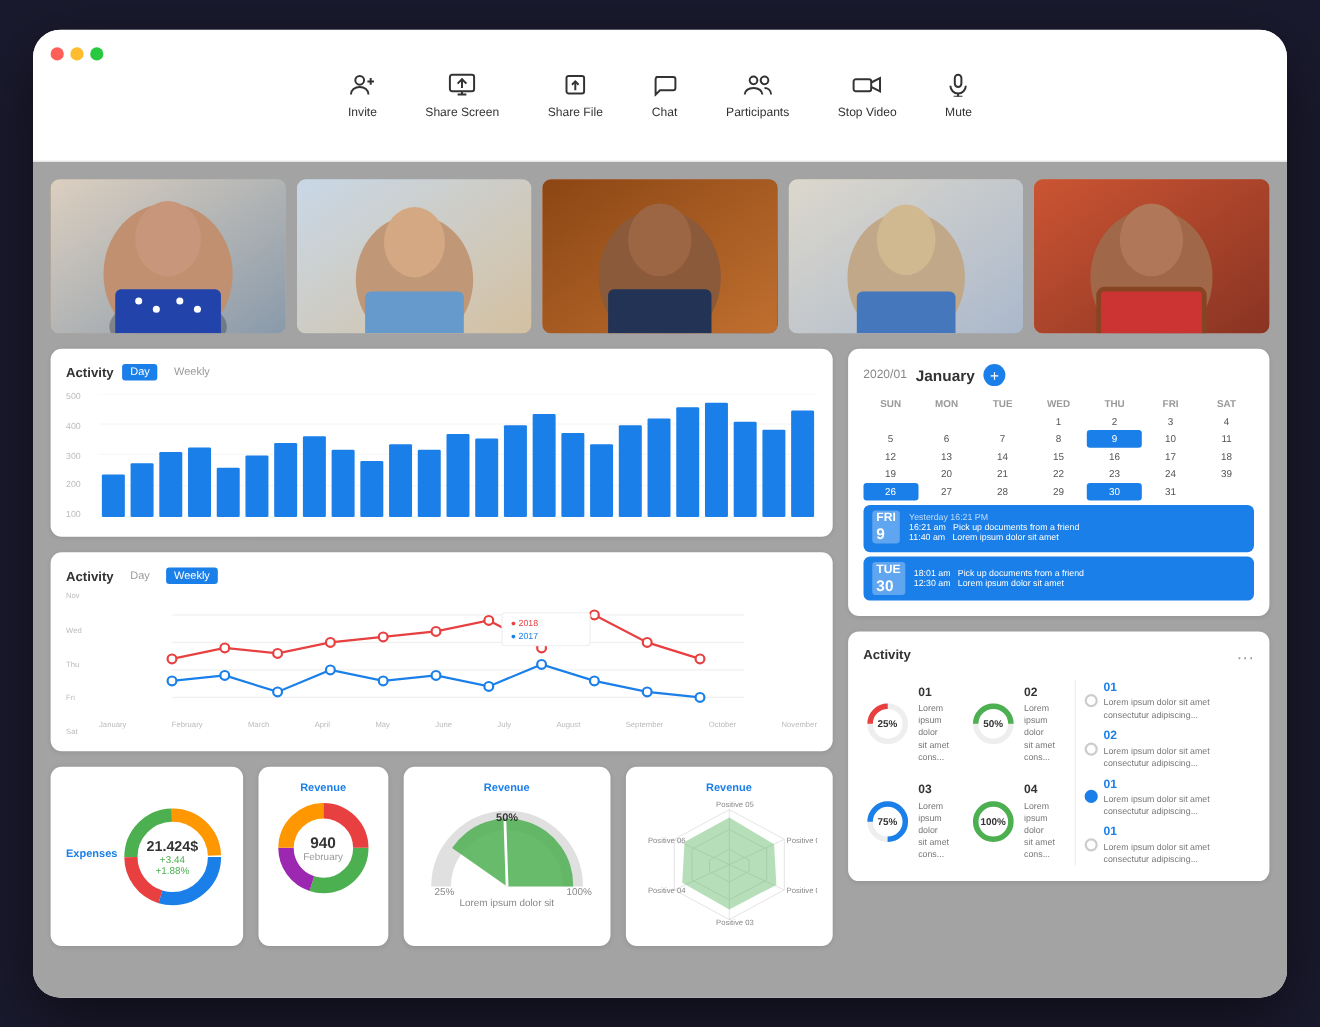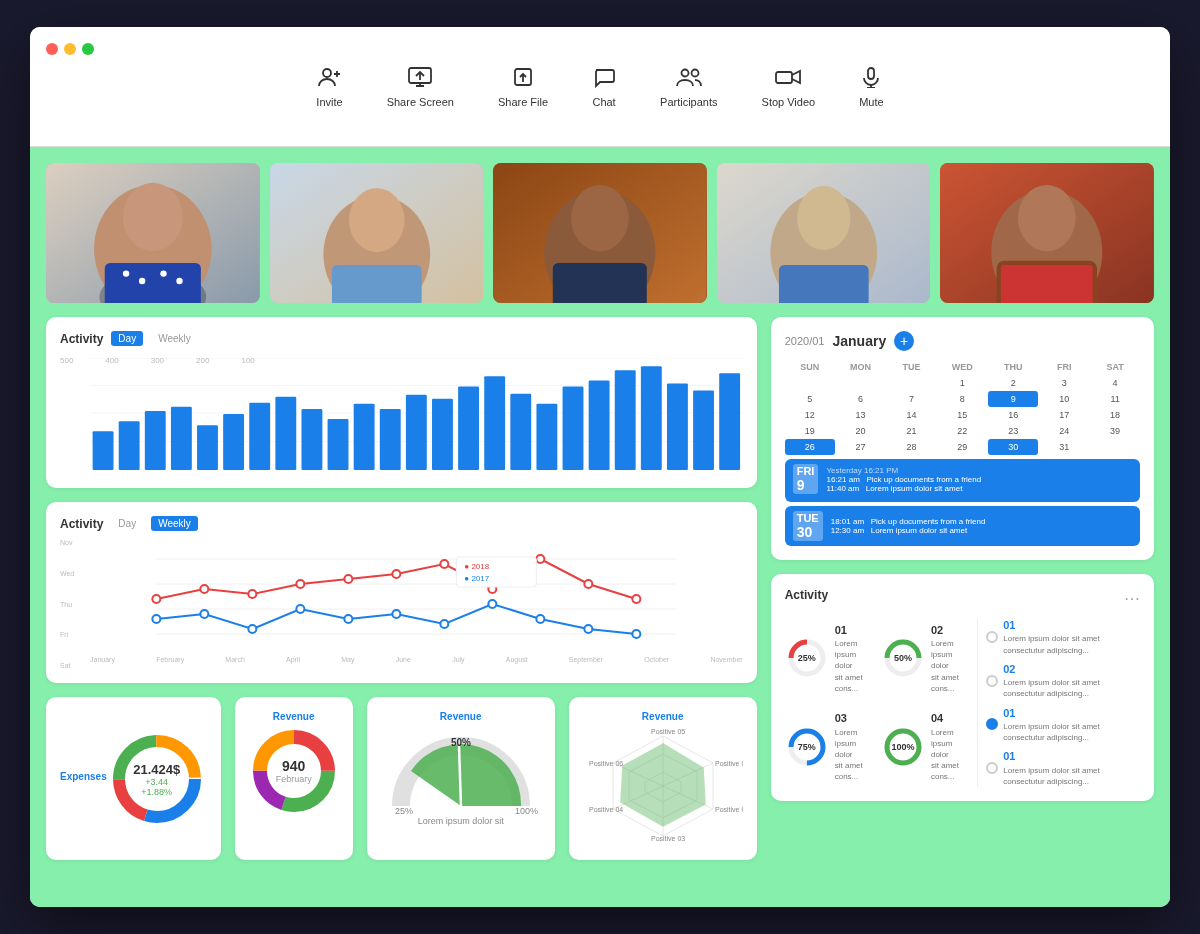--- a/index.html
+++ b/index.html
@@ -8,21 +8,21 @@
       display: flex;
       justify-content: center;
       align-items: center;
       min-height: 100vh;
       font-family: -apple-system, BlinkMacSystemFont, 'Segoe UI', sans-serif;
     }
     .window {
       width: 1140px;
       min-height: 880px;
       background: #f0f0f0;
-      border-radius: 10px;
+      border-radius: 25px;
       box-shadow: 0 20px 60px rgba(0,0,0,0.5);
       overflow: hidden;
       display: flex;
       flex-direction: column;
     }
     
     .title-bar {
       display: flex;
       align-items: center;
       background: #fff;
@@ -79,21 +79,21 @@
       padding: 0 36px;
       height: 100%;
       display: flex;
       align-items: center;
       justify-content: center;
       cursor: pointer;
       letter-spacing: 1px;
     }
     
     .content {
-      background: #86efac;
+      background: #a3a3a3;
       flex: 1;
       padding: 16px;
       display: flex;
       flex-direction: column;
       gap: 14px;
     }
     
     .video-row {
       display: flex;
       gap: 10px;
@@ -513,21 +513,21 @@
       <div class="dash-left">
 
         <div class="card">
           <div class="chart-header">
             <span class="chart-title">Activity</span>
             <button class="tab-btn tab-active">Day</button>
             <button class="tab-btn tab-inactive">Weekly</button>
           </div>
           <div style="display:flex; height:120px; gap:4px; padding: 4px 0 4px 30px; position:relative;">
 
-            <div style="position:absolute; left:0; top:0; height:100%; display:flex; justify-content:space-between; padding: 2px 0; gap: 32px;">
+            <div style="position:absolute; left:0; top:0; height:100%; display:flex; flex-direction:column; justify-content:space-between; padding: 2px 0;">
               <span style="font-size:8px;color:#bbb">500</span>
               <span style="font-size:8px;color:#bbb">400</span>
               <span style="font-size:8px;color:#bbb">300</span>
               <span style="font-size:8px;color:#bbb">200</span>
               <span style="font-size:8px;color:#bbb">100</span>
             </div>
 
             <svg width="100%" height="100%" viewBox="0 0 500 110" preserveAspectRatio="none">
 
               <line x1="0" y1="0" x2="500" y2="0" stroke="#eee" stroke-width="0.5"></line>

